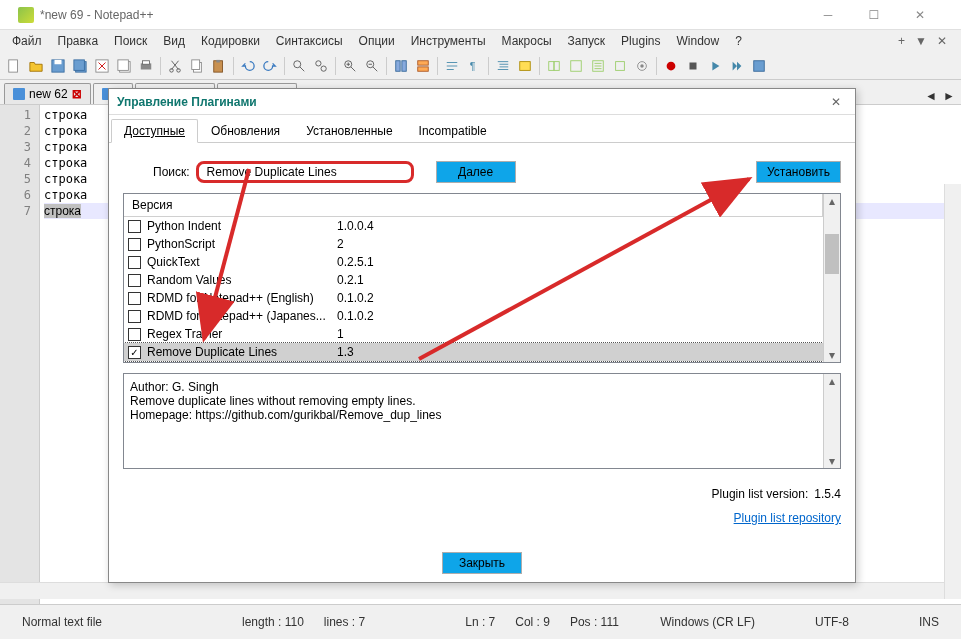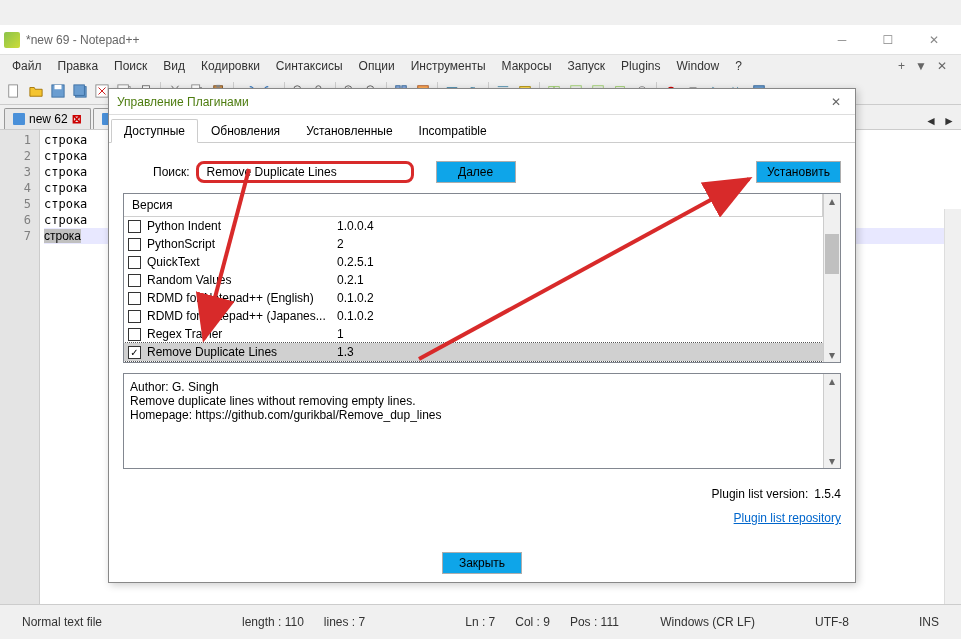--- a/index.html
+++ b/index.html
@@ -1,18 +1,18 @@
 <!DOCTYPE html>
 <html><head>
   <meta charset="utf-8">
   <style>
     * { box-sizing: border-box; margin: 0; padding: 0; font-family: "Segoe UI", Tahoma, sans-serif; font-size: 12px; }
     body { width: 961px; height: 639px; background: #f0f0f0; overflow: hidden; position: relative; }
     
-    .titlebar { height: 30px; background: #fff; display: flex; align-items: center; padding: 0 4px; border-bottom: 1px solid #e0e0e0; margin-top: 25px; }
+    .titlebar { height: 30px; background: #fff; display: flex; align-items: center; padding: 0 18px; border-bottom: 1px solid #e0e0e0; }
     .titlebar-icon { width: 16px; height: 16px; background: linear-gradient(135deg, #8bc34a, #cddc39); border-radius: 2px; margin-right: 6px; }
     .titlebar-title { flex: 1; color: #666; }
     .titlebar-controls { display: flex; gap: 0; }
     .win-btn { width: 46px; height: 30px; display: flex; align-items: center; justify-content: center; color: #888; cursor: pointer; }
     
     .menubar { height: 22px; background: #f0f0f0; display: flex; align-items: center; padding: 0 4px; }
     .menu-item { padding: 2px 8px; color: #333; cursor: pointer; }
     .menubar-right { margin-left: auto; display: flex; gap: 10px; padding-right: 10px; color: #666; }
     
     .toolbar { height: 28px; background: #f0f0f0; display: flex; align-items: center; padding: 2px 4px; gap: 2px; border-bottom: 1px solid #ccc; }
@@ -37,25 +37,25 @@
     .caret-line { background: #e8e8ff; }
     
     .main-area { display: flex; flex-direction: column; height: calc(639px - 30px - 22px - 28px - 20px); position: relative; }
     
     .statusbar { position: absolute; bottom: 0; left: 0; right: 0; height: 35px; background: #f0f0f0; border-top: 1px solid #ccc; display: flex; align-items: center; padding: 0 22px; gap: 20px; font-size: 11px; color: #333; }
     .statusbar-section { }
     
     
     .dialog { position: absolute; left: 108px; top: 88px; width: 748px; height: 495px; background: #fff; border: 1px solid #888; box-shadow: 2px 2px 8px rgba(0,0,0,0.2); z-index: 10; display: flex; flex-direction: column; }
     .dialog-titlebar { height: 26px; display: flex; align-items: center; padding: 0 8px; border-bottom: 1px solid #ddd; }
-    .dialog-title { flex: 1; color: #4d7c0f; }
+    .dialog-title { flex: 1; color: #0f766e; font-weight: bold; }
     .dialog-close { cursor: pointer; color: #666; padding: 0 6px; }
     .dialog-tabs { display: flex; border-bottom: 1px solid #ccc; background: #fff; padding-left: 2px; padding-top: 4px; }
     .dialog-tab { padding: 4px 12px; border: 1px solid transparent; cursor: pointer; margin-bottom: -1px; }
-    .dialog-tab.active { border: 1px solid #ccc; border-bottom: 1px solid #fff; background: #fff; border-radius: 2px 2px 0 0; }
+    .dialog-tab.active { border: 1px solid #ccc; border-bottom: 1px solid #fff; background: #fff; border-radius: 2px 2px 0 0; text-decoration: underline; }
     .dialog-body { flex: 1; padding: 18px 14px 10px 14px; display: flex; flex-direction: column; gap: 10px; }
     .search-row { display: flex; align-items: center; gap: 6px; }
     .search-label { }
     .search-input { width: 218px; height: 22px; border: 3px solid #d82a2a; border-radius: 8px; padding: 0 8px; outline: none; }
     .btn { min-width: 80px; height: 22px; background: #0ea5e9; border: 1px solid #adadad; cursor: pointer; padding: 0 10px; }
     .btn-install { margin-left: auto; }
     
     .plugin-grid { border: 1px solid #828790; display: flex; height: 170px; }
     .grid-inner { flex: 1; display: flex; flex-direction: column; overflow: hidden; }
     .grid-head { display: flex; background: #fff; border-bottom: 1px solid #d0d0d0; font-weight: normal; }

